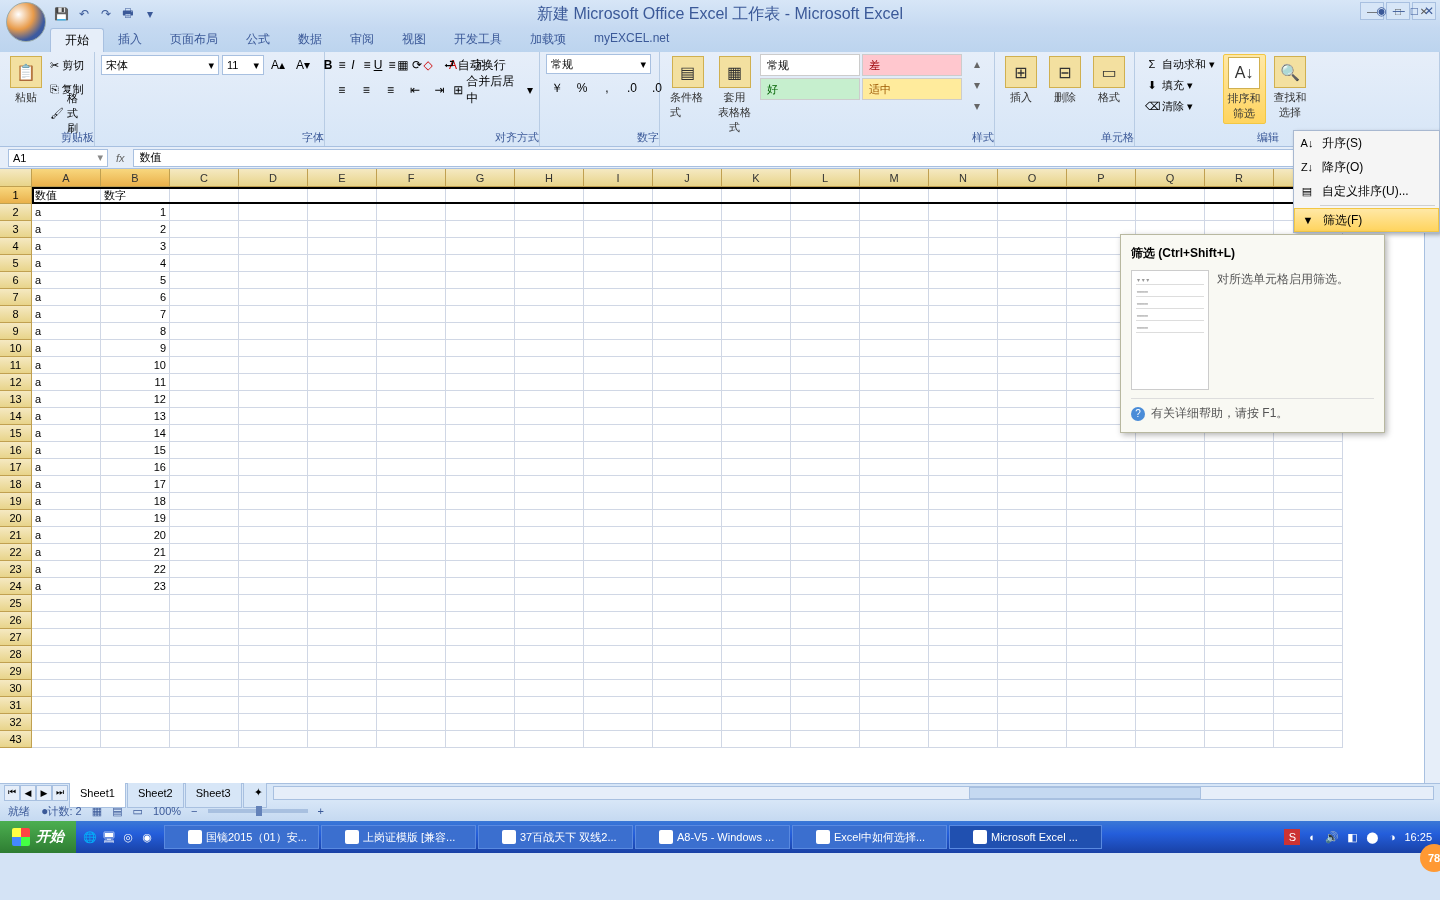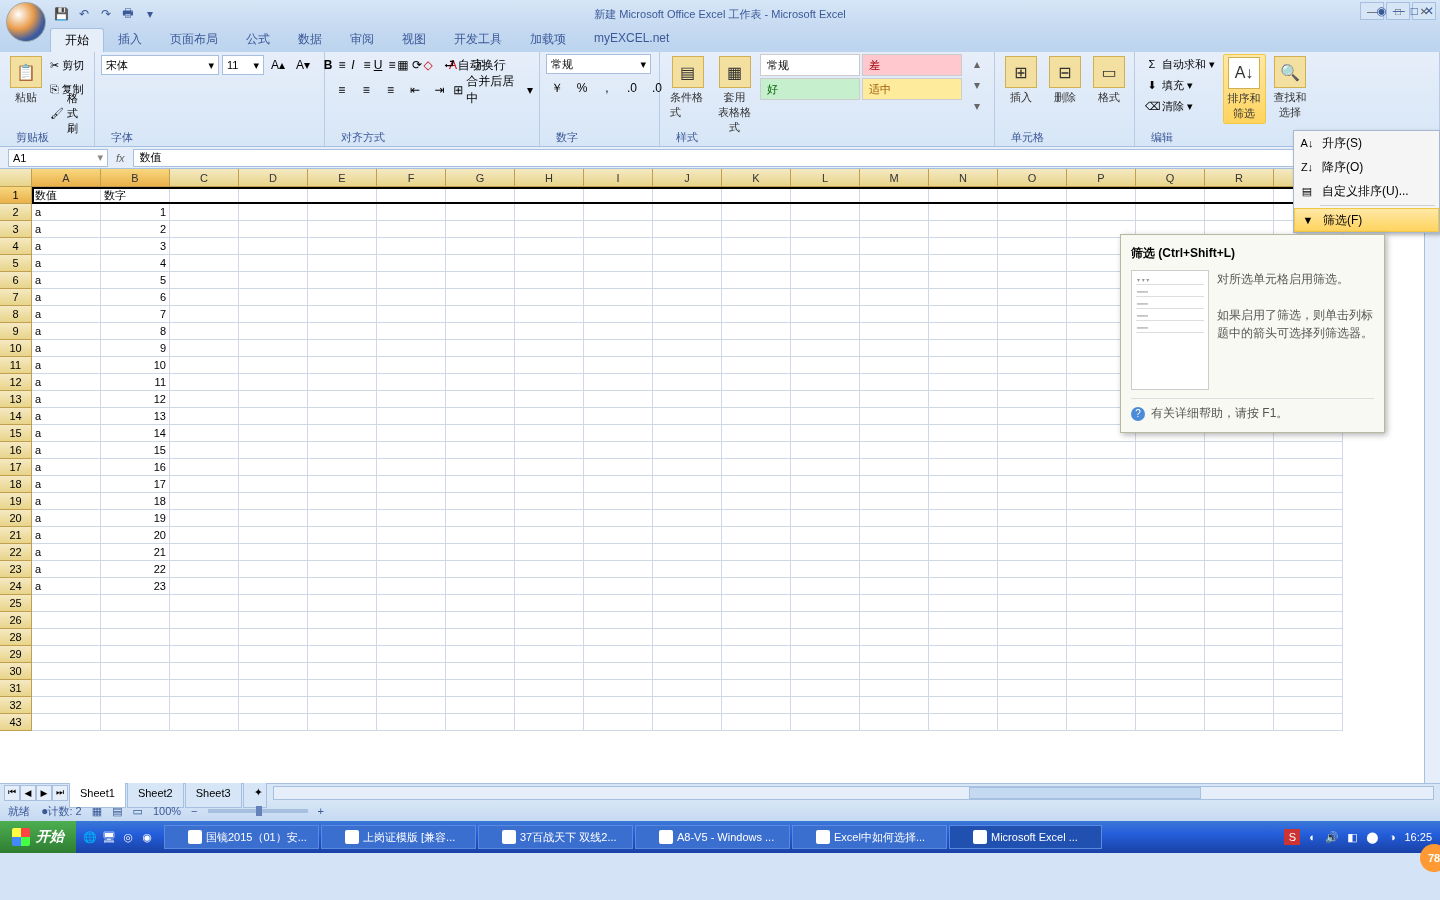--- a/index.html
+++ b/index.html
@@ -1,29 +1,29 @@
 <!DOCTYPE html>
 <html><head>
 <meta charset="utf-8">
 <style>
 * { margin: 0; padding: 0; box-sizing: border-box; font-family: "Microsoft YaHei", SimSun, sans-serif; }
 body { width: 1440px; height: 900px; overflow: hidden; background: #d4e3f5; font-size: 12px; position: relative; }
 .title-bar { height: 28px; background: linear-gradient(#d7e6f7,#c5d9f1); display: flex; align-items: center; position: relative; }
 .office-btn { width: 40px; height: 40px; border-radius: 50%; background: radial-gradient(circle at 30% 30%, #fff, #e89b4a 40%, #3b5aa0 70%); position: absolute; left: 6px; top: 2px; z-index: 5; border: 1px solid #9aa; }
 .qat { margin-left: 52px; display: flex; align-items: center; gap: 2px; }
 .qat-icon { width: 20px; height: 20px; display: flex; align-items: center; justify-content: center; font-size: 12px; color: #3b5998; }
-.window-title { position: absolute; left: 50%; transform: translateX(-50%); color: #3b5998; font-size: 11px; }
+.window-title { position: absolute; left: 50%; transform: translateX(-50%); color: #3b5998; font-size: 16px; }
 .win-controls { position: absolute; right: 4px; top: 2px; display: flex; gap: 2px; }
 .win-btn { width: 24px; height: 18px; background: #d7e6f7; border: 1px solid #a8c0e0; display: flex; align-items: center; justify-content: center; font-size: 10px; color: #555; }
 .tabs-bar { height: 24px; display: flex; align-items: flex-end; padding-left: 50px; background: linear-gradient(#c5d9f1,#bcd4ee); }
 .tab { padding: 3px 14px; font-size: 12px; color: #3b5998; cursor: pointer; }
 .tab.active { background: #e6eef9; border: 1px solid #a8c0e0; border-bottom: none; border-radius: 3px 3px 0 0; color: #000; }
 .ribbon { height: 95px; background: linear-gradient(#e6eef9,#d7e6f7); border-bottom: 1px solid #a8c0e0; display: flex; position: relative; }
 .rgroup { border-right: 1px solid #b8cce4; padding: 2px 6px; display: flex; flex-direction: column; position: relative; }
-.rgroup-label { position: absolute; bottom: 1px; left: 16px; right: 0; text-align: left; font-size: 11px; color: #3b5998; margin-top: 44px; }
+.rgroup-label { position: absolute; bottom: 1px; left: 16px; right: 0; text-align: right; font-size: 11px; color: #3b5998; margin-top: 44px; }
 .rgroup-body { flex: 1; display: flex; align-items: flex-start; gap: 4px; }
 .big-btn { display: flex; flex-direction: column; align-items: center; padding: 2px 4px; font-size: 11px; color: #333; }
 .big-icon { width: 32px; height: 32px; background: #f3e0a0; border: 1px solid #d0b050; display: flex; align-items: center; justify-content: center; font-size: 16px; margin-bottom: 2px; }
 .small-row { display: flex; align-items: center; gap: 3px; height: 22px; }
 .small-btn { width: 22px; height: 20px; display: flex; align-items: center; justify-content: center; font-size: 12px; border: 1px solid transparent; }
 .combo { border: 1px solid #a8c0e0; background: #fff; height: 20px; padding: 0 4px; font-size: 11px; display: flex; align-items: center; justify-content: space-between; }
 .styles-gallery { display: grid; grid-template-columns: repeat(2, 100px); gap: 2px; }
 .style-cell { border: 1px solid #ccc; background: #fff; height: 22px; font-size: 11px; display: flex; align-items: center; padding-left: 6px; }
 .min-tools { position: absolute; right: 6px; top: 4px; display: flex; gap: 6px; font-size: 12px; color: #3b5998; }
 .namebox-bar { height: 22px; background: #e6eef9; border-bottom: 1px solid #a8c0e0; display: flex; align-items: center; }
@@ -332,21 +332,20 @@
   <div class="tooltip-body">
     <div class="tooltip-img">
       <div class="tooltip-img-inner">▾ ▾ ▾</div>
       <div class="tooltip-img-inner">━━━</div>
       <div class="tooltip-img-inner">━━━</div>
       <div class="tooltip-img-inner">━━━</div>
       <div class="tooltip-img-inner">━━━</div>
     </div>
     <div class="tooltip-text">
       <div>对所选单元格启用筛选。</div><br>
-      <div>如果启用了筛选，则单击列标题中的箭头可选择列筛选器。</div>
     </div>
   </div>
   <div class="tooltip-help">
     <span class="help-icon">?</span>
     <span>有关详细帮助，请按 F1。</span>
   </div>
 </div>
 
 <div class="namebox-bar">
   <div class="namebox">
@@ -949,20 +948,42 @@
         <div class="cell"></div>
         <div class="cell"></div>
         <div class="cell"></div>
         <div class="cell"></div>
         <div class="cell"></div>
         <div class="cell"></div>
         <div class="cell"></div>
         <div class="cell"></div>
       </div>
       <div class="row">
+        <div class="row-h">27</div>
+        <div class="cell"></div>
+        <div class="cell"></div>
+        <div class="cell"></div>
+        <div class="cell"></div>
+        <div class="cell"></div>
+        <div class="cell"></div>
+        <div class="cell"></div>
+        <div class="cell"></div>
+        <div class="cell"></div>
+        <div class="cell"></div>
+        <div class="cell"></div>
+        <div class="cell"></div>
+        <div class="cell"></div>
+        <div class="cell"></div>
+        <div class="cell"></div>
+        <div class="cell"></div>
+        <div class="cell"></div>
+        <div class="cell"></div>
+        <div class="cell"></div>
+      </div>
+      <div class="row">
         <div class="row-h">28</div>
         <div class="cell"></div>
         <div class="cell"></div>
         <div class="cell"></div>
         <div class="cell"></div>
         <div class="cell"></div>
         <div class="cell"></div>
         <div class="cell"></div>
         <div class="cell"></div>
         <div class="cell"></div>

